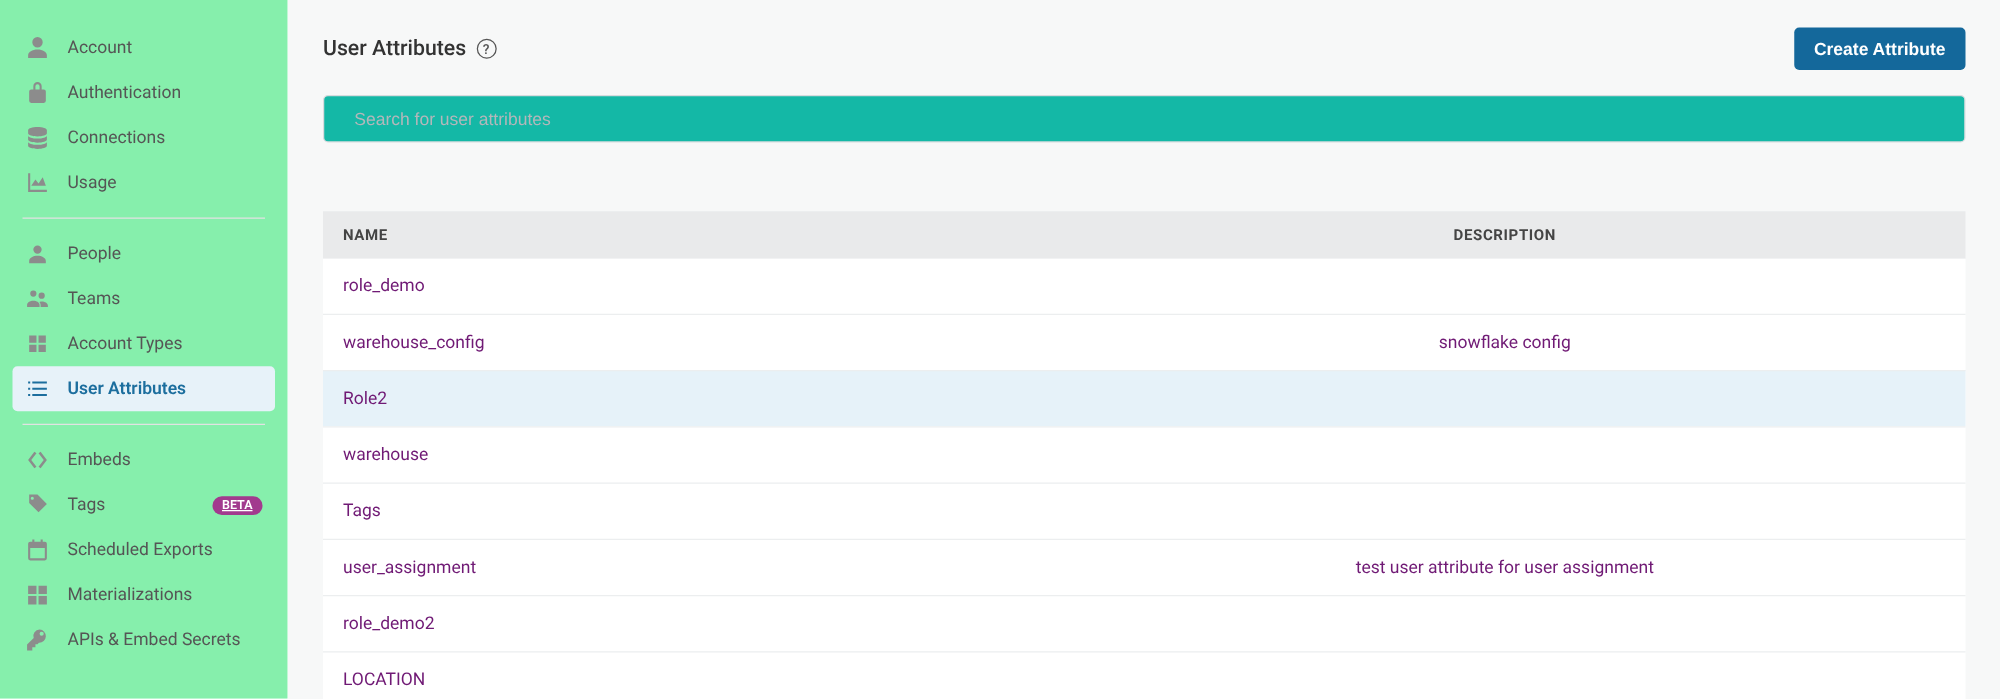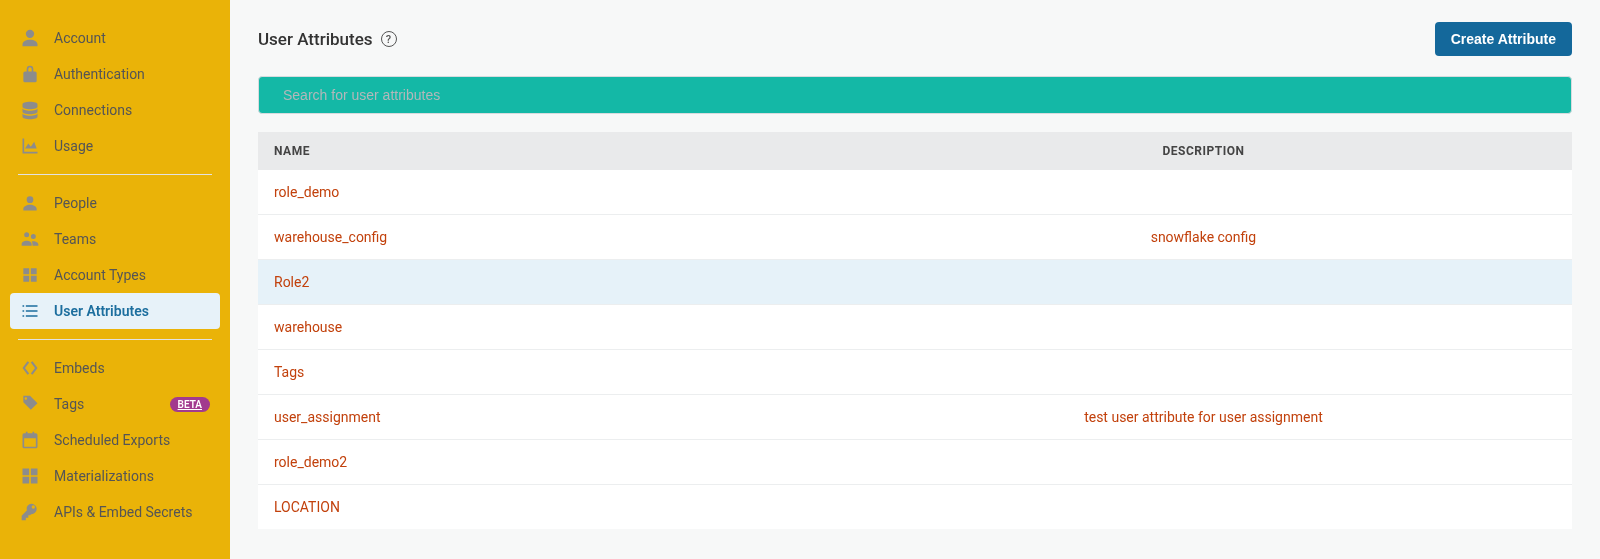--- a/index.html
+++ b/index.html
@@ -9,21 +9,21 @@
     color: #333;
     background: #fff;
     display: flex;
     width: 1600px;
     height: 559px;
     overflow: hidden;
   }
   .sidebar {
     width: 230px;
     padding: 20px 10px 20px 10px;
-    background: #eab308;
+    background: #86efac;
     flex-shrink: 0;
   }
   .sidebar hr {
     border: none;
     border-top: 1px solid #e2e2e2;
     margin: 10px 8px;
   }
   .sidebar-item {
     display: flex;
     align-items: center;
@@ -111,30 +111,31 @@
   .search-input::placeholder { color: #b3b7ba; }
   .table { width: 100%; }
   .thead {
     display: flex;
     background: #e9eaeb;
     padding: 12px 16px;
     font-size: 12px;
     font-weight: 700;
     letter-spacing: 0.5px;
     color: #444;
+    margin-top: 37px;
   }
   .col-name { width: 45%; }
   .col-desc { width: 55%; text-align: center; }
   .tbody { background: #fff; }
   .trow {
     display: flex;
     padding: 14px 16px;
     border-top: 1px solid #eceeef;
     font-size: 14px;
-    color: #c2410c;
+    color: #701a75;
     cursor: pointer;
   }
   .trow:first-child { border-top: none; }
   .trow.highlight { background: #e6f2f9; }
   svg { width: 20px; height: 20px; fill: currentColor; }
 </style>
 </head>
 <body>
 
 <nav class="sidebar" id="sidebar-root">

